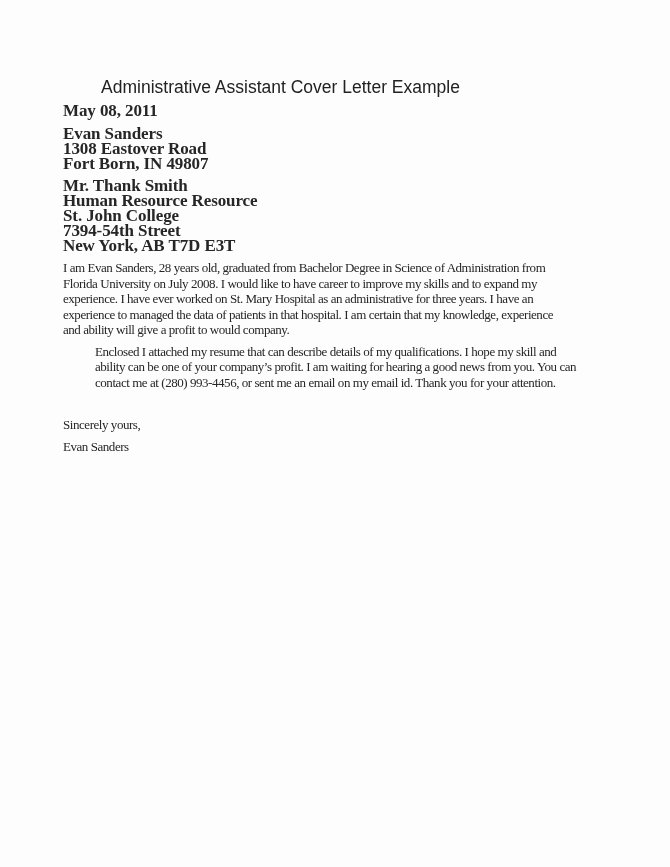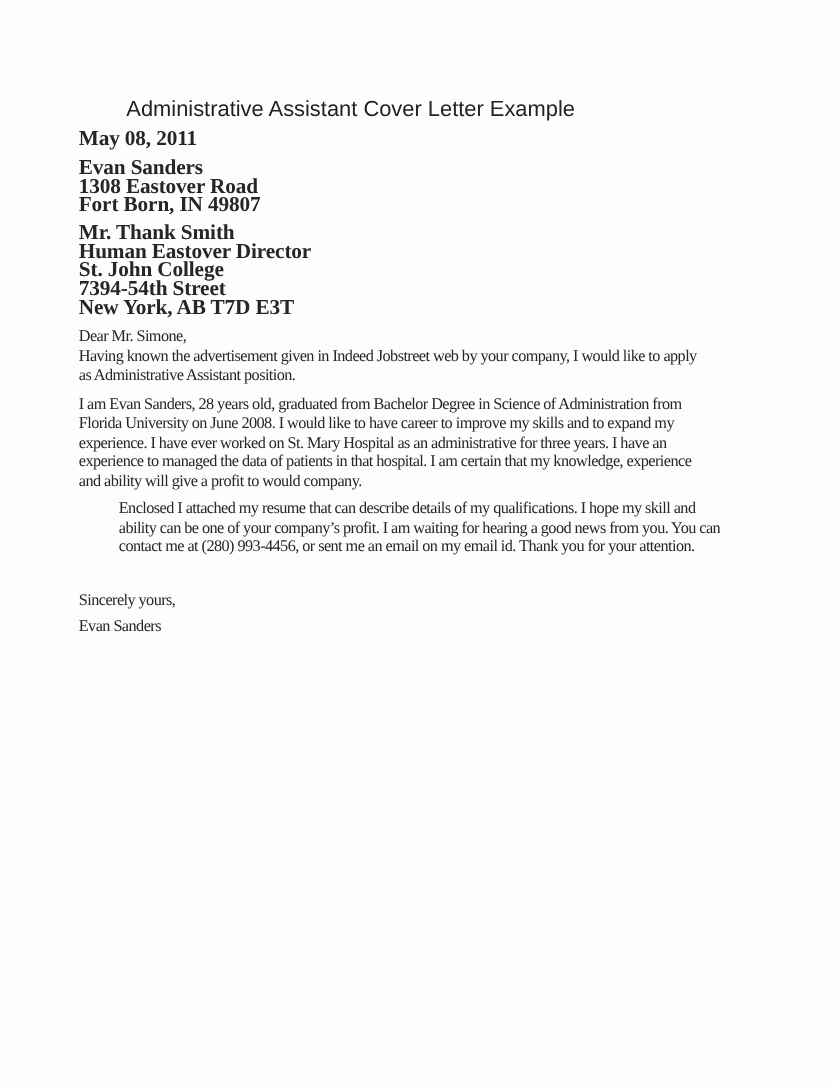--- a/index.html
+++ b/index.html
@@ -66,35 +66,30 @@
     <div class="bold-block date">May 08, 2011</div>
 
     <div class="bold-block sender">
       <div>Evan Sanders</div>
       <div>1308 Eastover Road</div>
       <div>Fort Born, IN 49807</div>
     </div>
 
     <div class="bold-block recipient">
       <div>Mr. Thank Smith</div>
-      <div>Human Eastover Director</div>
+      <div>Human Resource Resource</div>
       <div>St. John College</div>
       <div>7394-54th Street</div>
       <div>New York, AB T7D E3T</div>
     </div>
 
-    <div class="body-block p1">
-      <div class="line">Dear Mr. Simone,</div>
-      <div class="line">Having known the advertisement given in Indeed Jobstreet web by your company, I would like to apply</div>
-      <div class="line">as Administrative Assistant position.</div>
-    </div>
 
     <div class="body-block p2">
       <div class="line">I am Evan Sanders, 28 years old, graduated from Bachelor Degree in Science of Administration from</div>
-      <div class="line">Florida University on June 2008. I would like to have career to improve my skills and to expand my</div>
+      <div class="line">Florida University on July 2008. I would like to have career to improve my skills and to expand my</div>
       <div class="line">experience. I have ever worked on St. Mary Hospital as an administrative for three years. I have an</div>
       <div class="line">experience to managed the data of patients in that hospital. I am certain that my knowledge, experience</div>
       <div class="line">and ability will give a profit to would company.</div>
     </div>
 
     <div class="body-block p3">
       <div class="line">Enclosed I attached my resume that can describe details of my qualifications. I hope my skill and</div>
       <div class="line">ability can be one of your company’s profit. I am waiting for hearing a good news from you. You can</div>
       <div class="line">contact me at (280) 993-4456, or sent me an email on my email id. Thank you for your attention.</div>
     </div>

